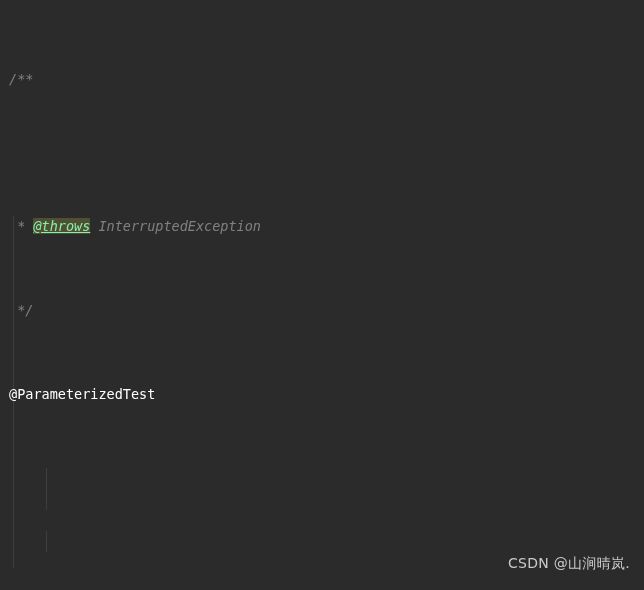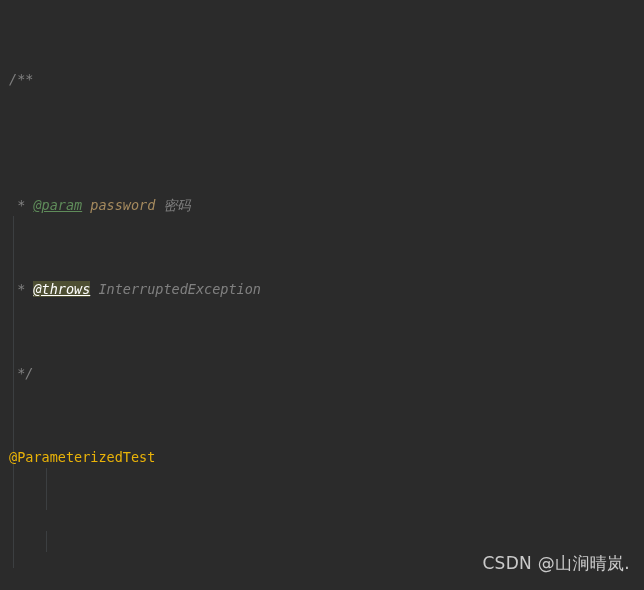--- a/index.html
+++ b/index.html
@@ -29,54 +29,53 @@
   
   .guide {
     position: absolute;
     width: 1px;
     background: #3c3f41;
   }
 
   
   .cmt        { color: #808080; font-style: italic; }                              
   .doctag     { color: #5f8c5a; font-style: italic; text-decoration: underline; }
-  .doctag-hl  { color: #ffffff; font-style: italic; text-decoration: underline;
+  .doctag-hl  { color: #86efac; font-style: italic; text-decoration: underline;
                 background: #4e4f33; }
   .docparam   { color: #a58a5e; font-style: italic; }
-  .anno       { color: #eab308; }
+  .anno       { color: #ffffff; }
 
   
   #watermark {
     position: absolute;
     right: 14px;
     bottom: 16px;
     color: #d8d8d8;
     font-family: "DejaVu Sans", "Liberation Sans", sans-serif;
-    font-size: 17px;
+    font-size: 14px;
     letter-spacing: 0.3px;
     opacity: 0.92;
     pointer-events: none;
   }
 </style>
 </head>
 <body>
 
 <div id="editor">
 
   <div class="guide" style="left:13px; top:216px; height:352px;"></div>
   <div class="guide" style="left:46px; top:468px; height:42px;"></div>
   <div class="guide" style="left:46px; top:531px; height:21px;"></div>
 
   <div id="code">
 
     <div class="line"><span class="cmt">/**</span></div>
 
 
 
-    <div class="line"><span class="cmt"> * </span><span class="doctag">@param</span><span class="cmt"> </span><span class="docparam">password</span><span class="cmt"> </span><span class="cmt">密码</span></div>
 
     <div class="line"><span class="cmt"> * </span><span class="doctag-hl">@throws</span><span class="cmt"> </span><span class="cmt">InterruptedException</span></div>
 
     <div class="line"><span class="cmt"> */</span></div>
 
     <div class="line"><span class="anno">@ParameterizedTest</span></div>
 
     
 
     

